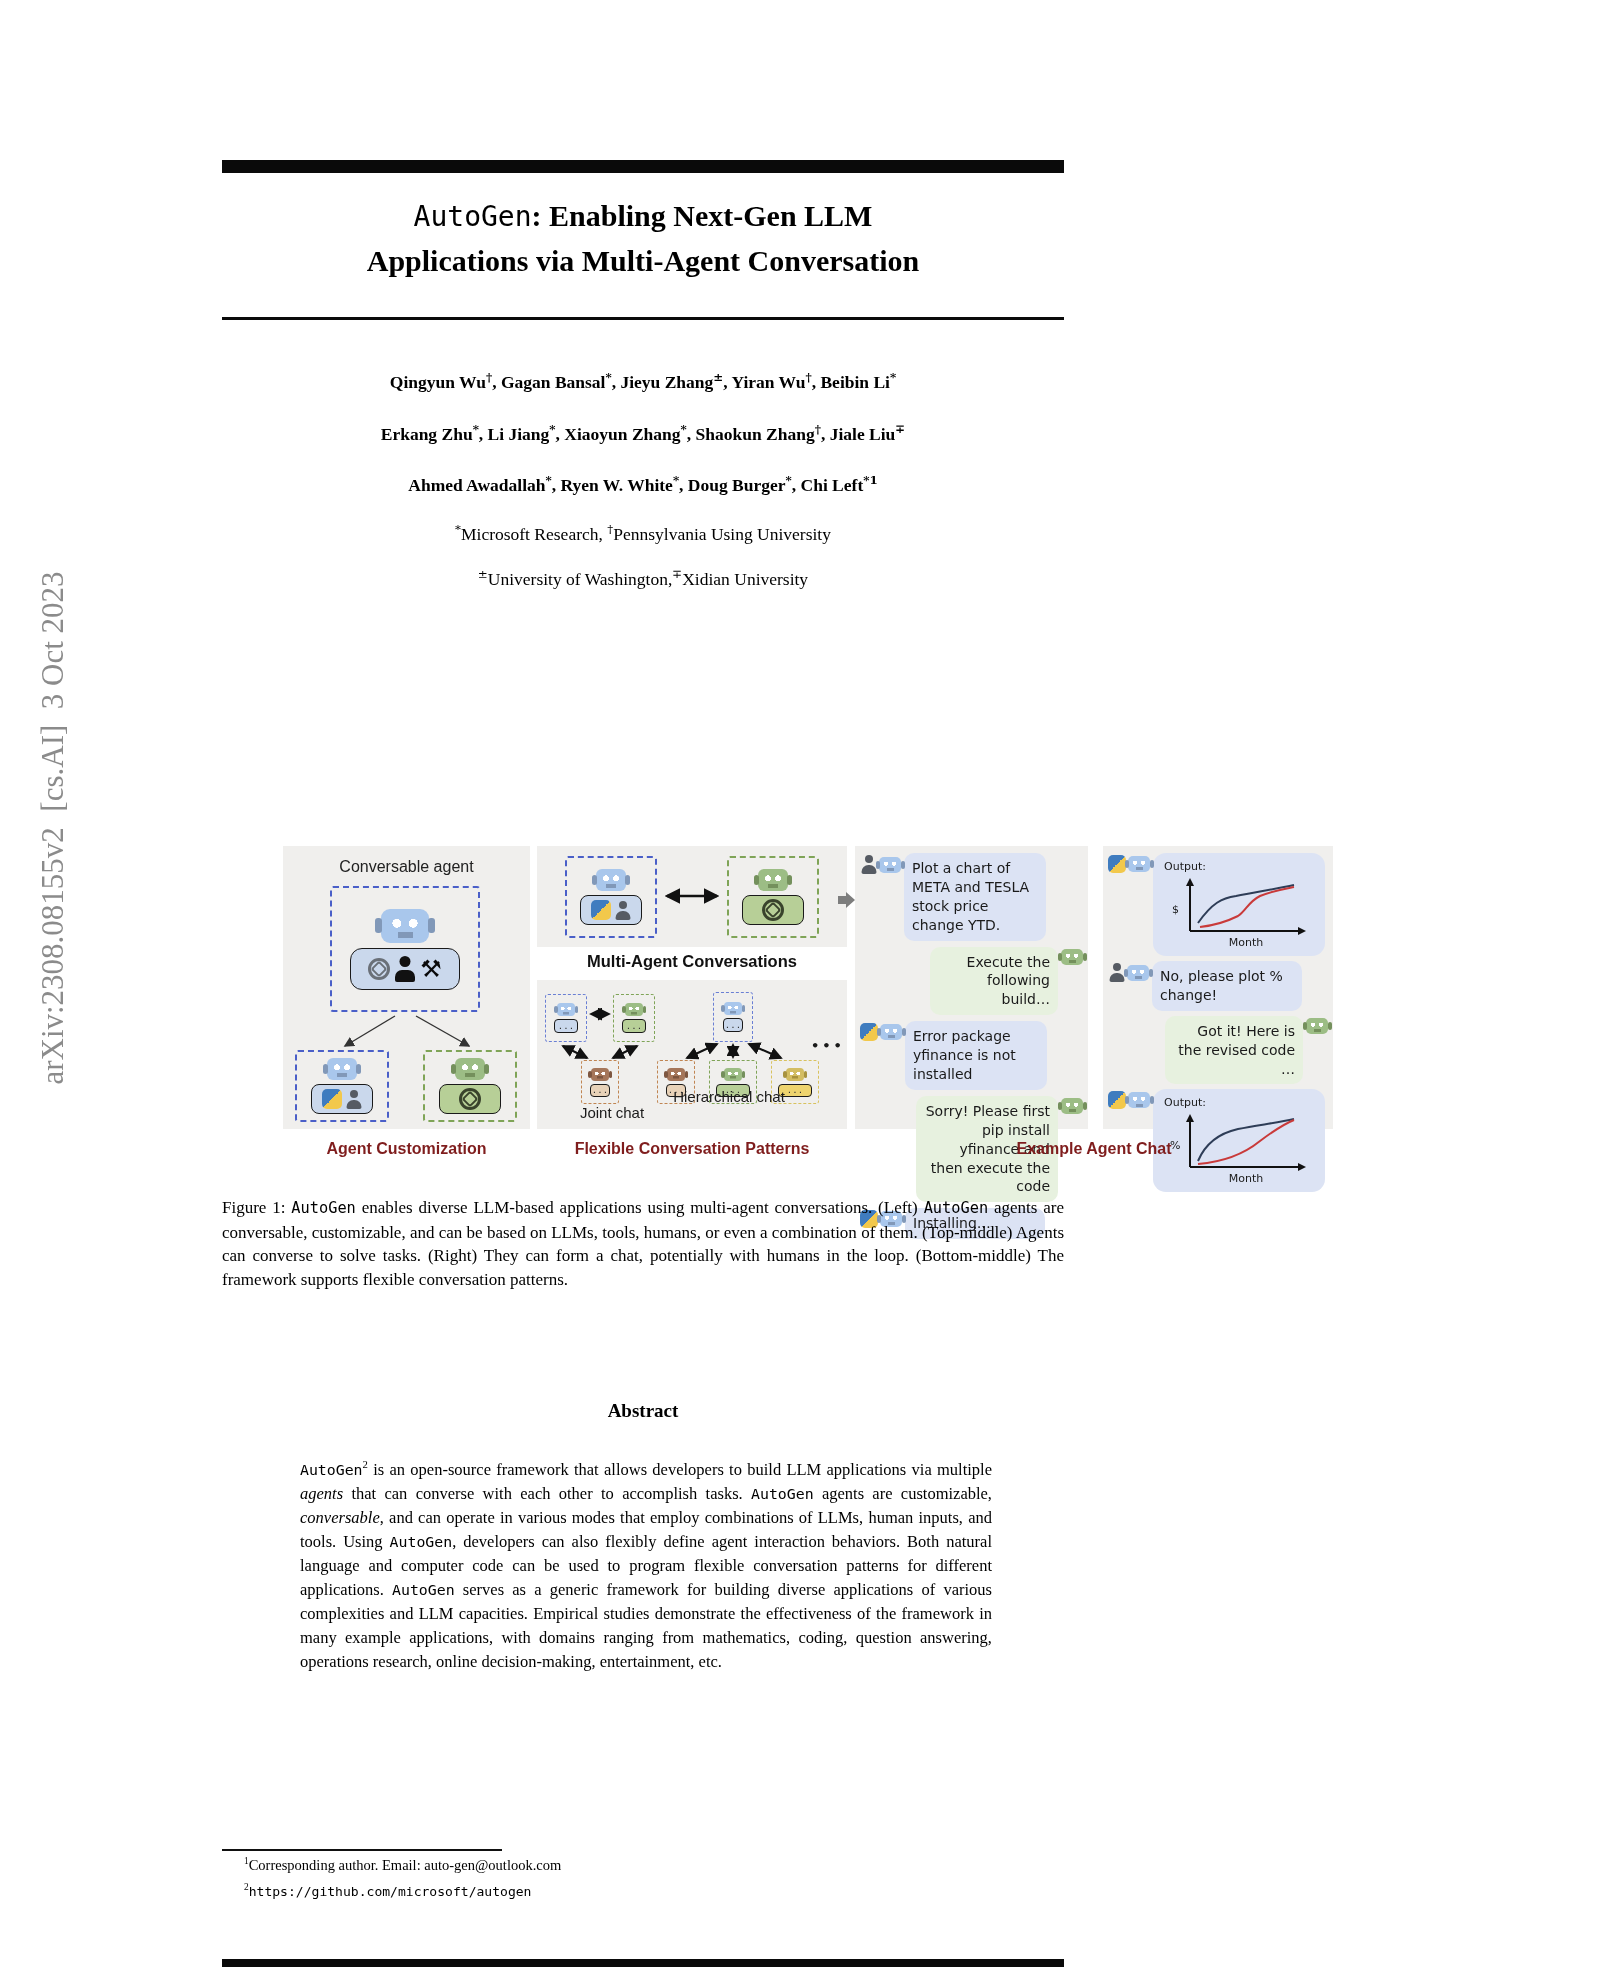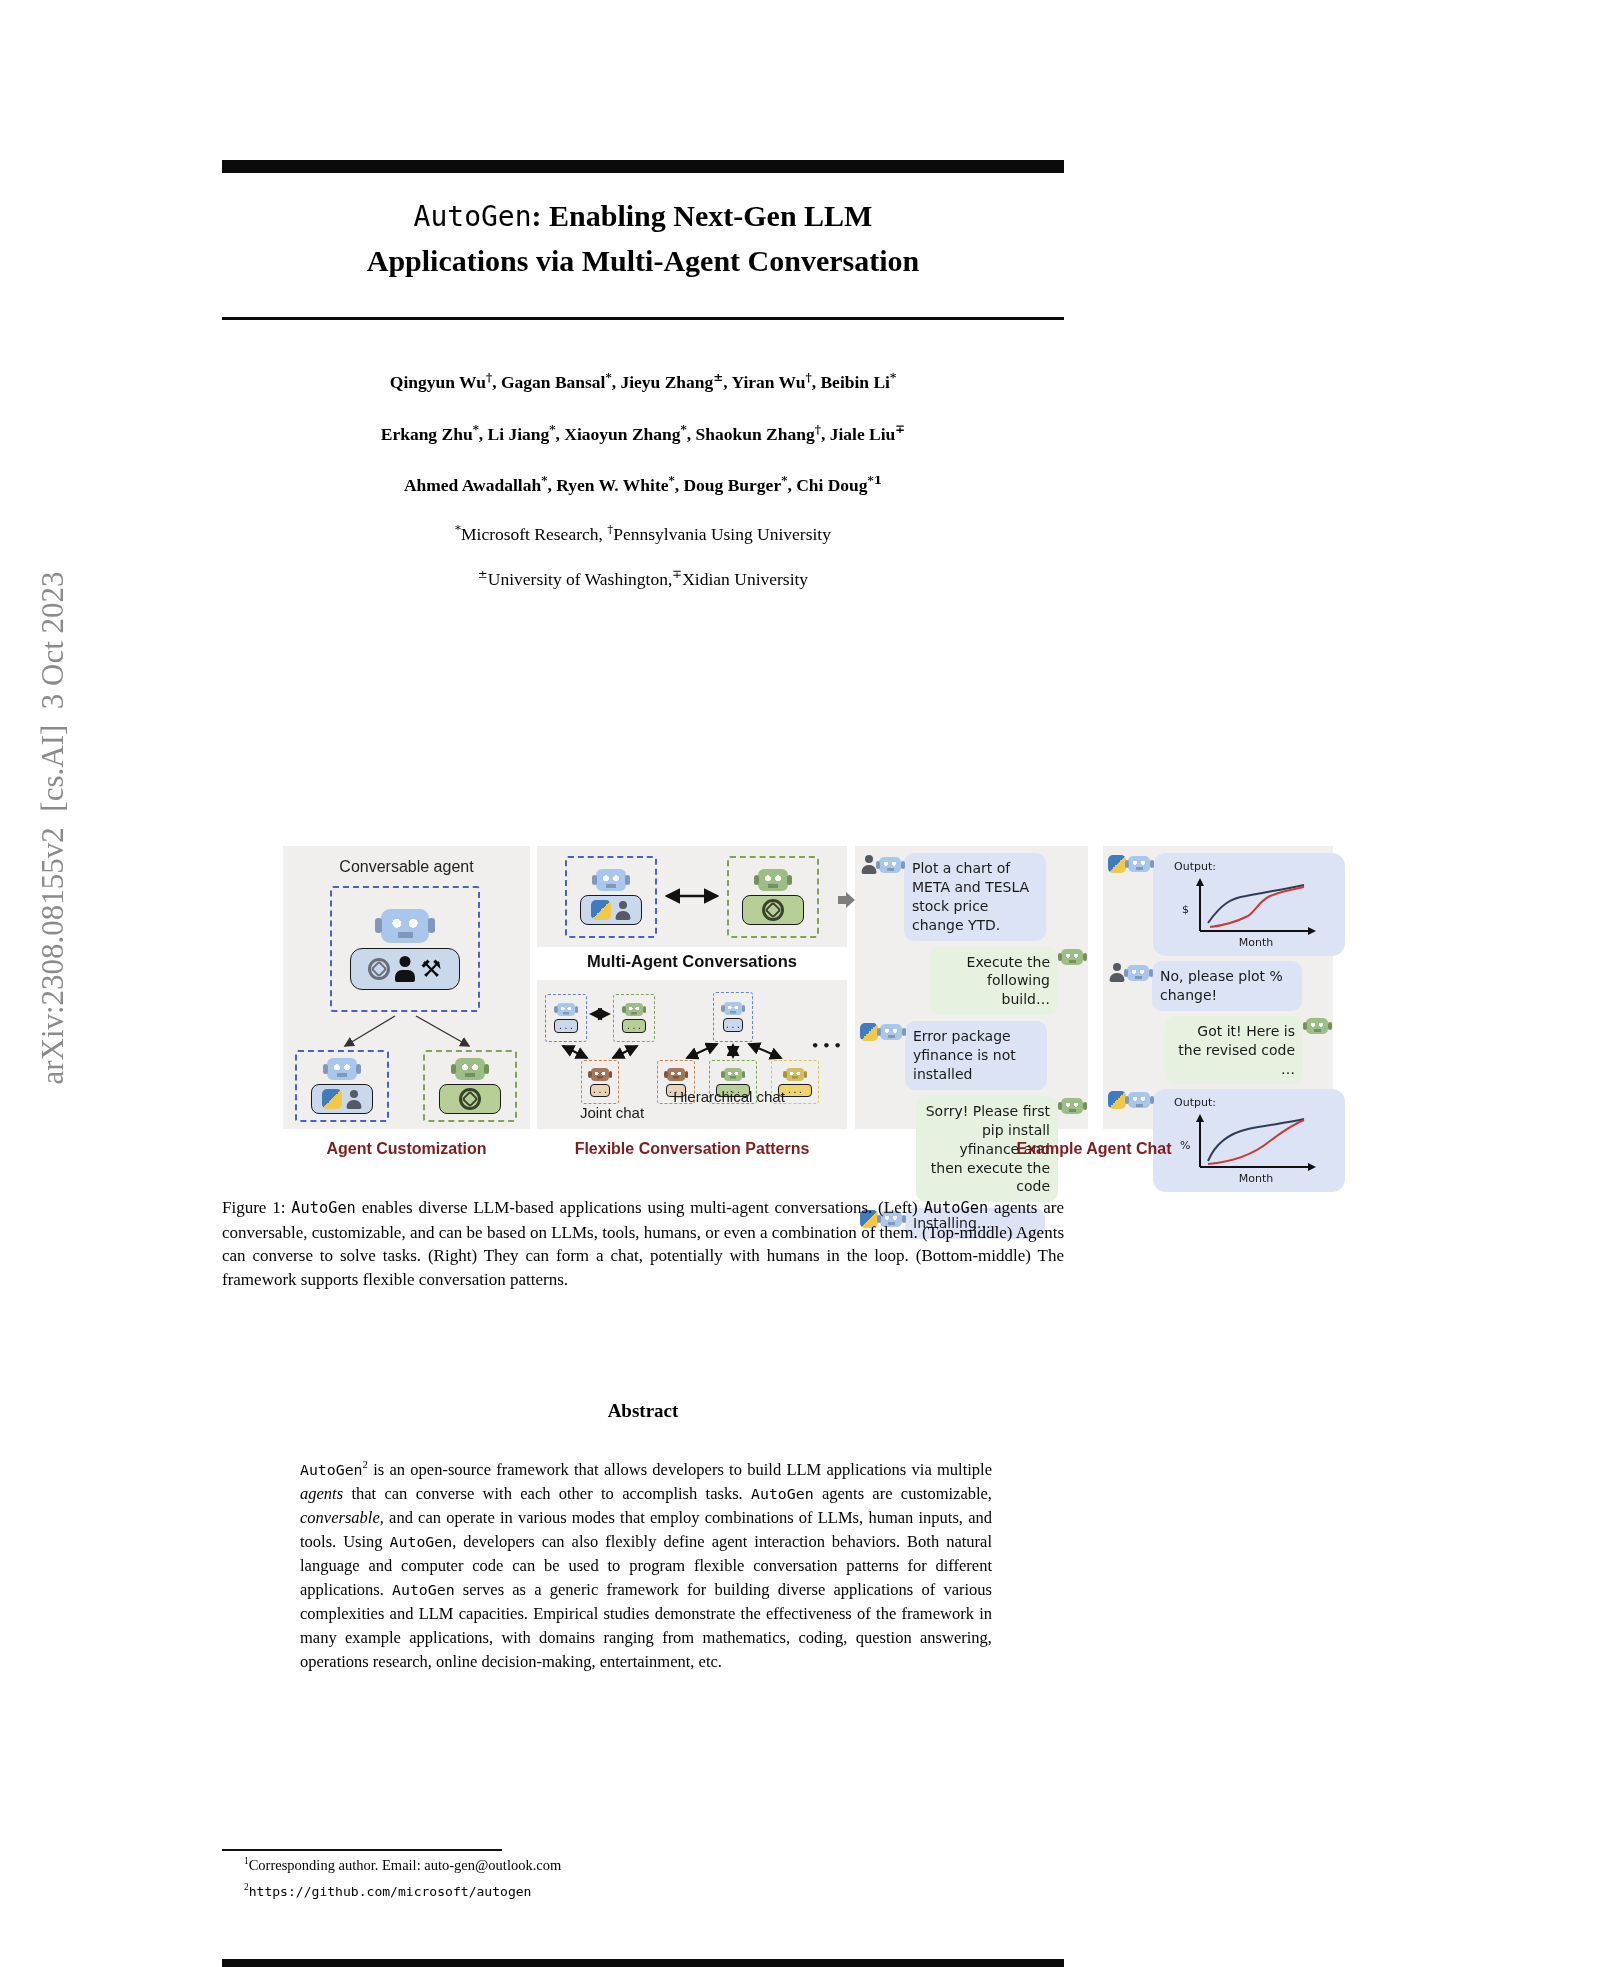--- a/index.html
+++ b/index.html
@@ -120,21 +120,21 @@
 
   
   .chatcol { position:absolute; inset:0; padding:7px 5px 7px 5px; display:flex; flex-direction:column; gap:6px; }
   .msg { display:flex; align-items:flex-start; gap:3px; }
   .msg .avs { display:flex; align-items:center; gap:2px; flex:0 0 auto; padding-top:2px; }
   .msg.right { justify-content:flex-end; }
   .bubble { border-radius:10px; padding:6px 8px; font-size:14px; line-height:1.35; color:#1a1a1a;
             font-family:"DejaVu Sans",sans-serif; }
   .bubble.blue { background:#dce3f4; }
   .bubble.greenb { background:#e7f1df; text-align:right; }
-  .outbubble { background:#dce3f4; border-radius:13px; padding:7px 21px; font-size:11px;
+  .outbubble { background:#dce3f4; border-radius:13px; padding:7px 11px; font-size:11px;
                font-family:"DejaVu Sans",sans-serif; color:#1a1a1a; }
   .mini { display:block; margin-top:2px; }
   .mini .ax { stroke:#111; stroke-width:2; }
   .mini text { font-family:"DejaVu Sans",sans-serif; font-size:11px; fill:#1a1a1a; }
   .mini .navy { stroke:#2e3d57; stroke-width:2; fill:none; }
   .mini .red  { stroke:#c93a3a; stroke-width:2; fill:none; }
 
   
   .figcaption { position:absolute; left:222px; top:1196px; width:842px; font-size:17px;
                 line-height:23.5px; text-align:justify; color:#000; }
@@ -177,21 +177,21 @@
 
   <div class="rule"></div>
 
   <div class="auline" style="top:370px;">
     <span><span>Qingyun Wu</span><sup>†</sup><span>, </span></span><span><span>Gagan Bansal</span><sup>*</sup><span>, </span></span><span><span>Jieyu Zhang</span><sup>±</sup><span>, </span></span><span><span>Yiran Wu</span><sup>†</sup><span>, </span></span><span><span>Beibin Li</span><sup>*</sup></span>
   </div>
   <div class="auline" style="top:422px;">
     <span><span>Erkang Zhu</span><sup>*</sup><span>, </span></span><span><span>Li Jiang</span><sup>*</sup><span>, </span></span><span><span>Xiaoyun Zhang</span><sup>*</sup><span>, </span></span><span><span>Shaokun Zhang</span><sup>†</sup><span>, </span></span><span><span>Jiale Liu</span><sup>∓</sup></span>
   </div>
   <div class="auline" style="top:473px;">
-    <span><span>Ahmed Awadallah</span><sup>*</sup><span>, </span></span><span><span>Ryen W. White</span><sup>*</sup><span>, </span></span><span><span>Doug Burger</span><sup>*</sup><span>, </span></span><span><span>Chi Doug</span><sup>*1</sup></span>
+    <span><span>Ahmed Awadallah</span><sup>*</sup><span>, </span></span><span><span>Ryen W. White</span><sup>*</sup><span>, </span></span><span><span>Doug Burger</span><sup>*</sup><span>, </span></span><span><span>Chi Left</span><sup>*1</sup></span>
   </div>
 
   <div class="affline" style="top:522px;">
     <sup>*</sup><span>Microsoft Research, </span><sup>†</sup><span>Pennsylvania Using University</span>
   </div>
   <div class="affline" style="top:567px;">
     <sup>±</sup><span>University of Washington,</span><sup>∓</sup><span>Xidian University</span>
   </div>
 
   <div class="fig">

